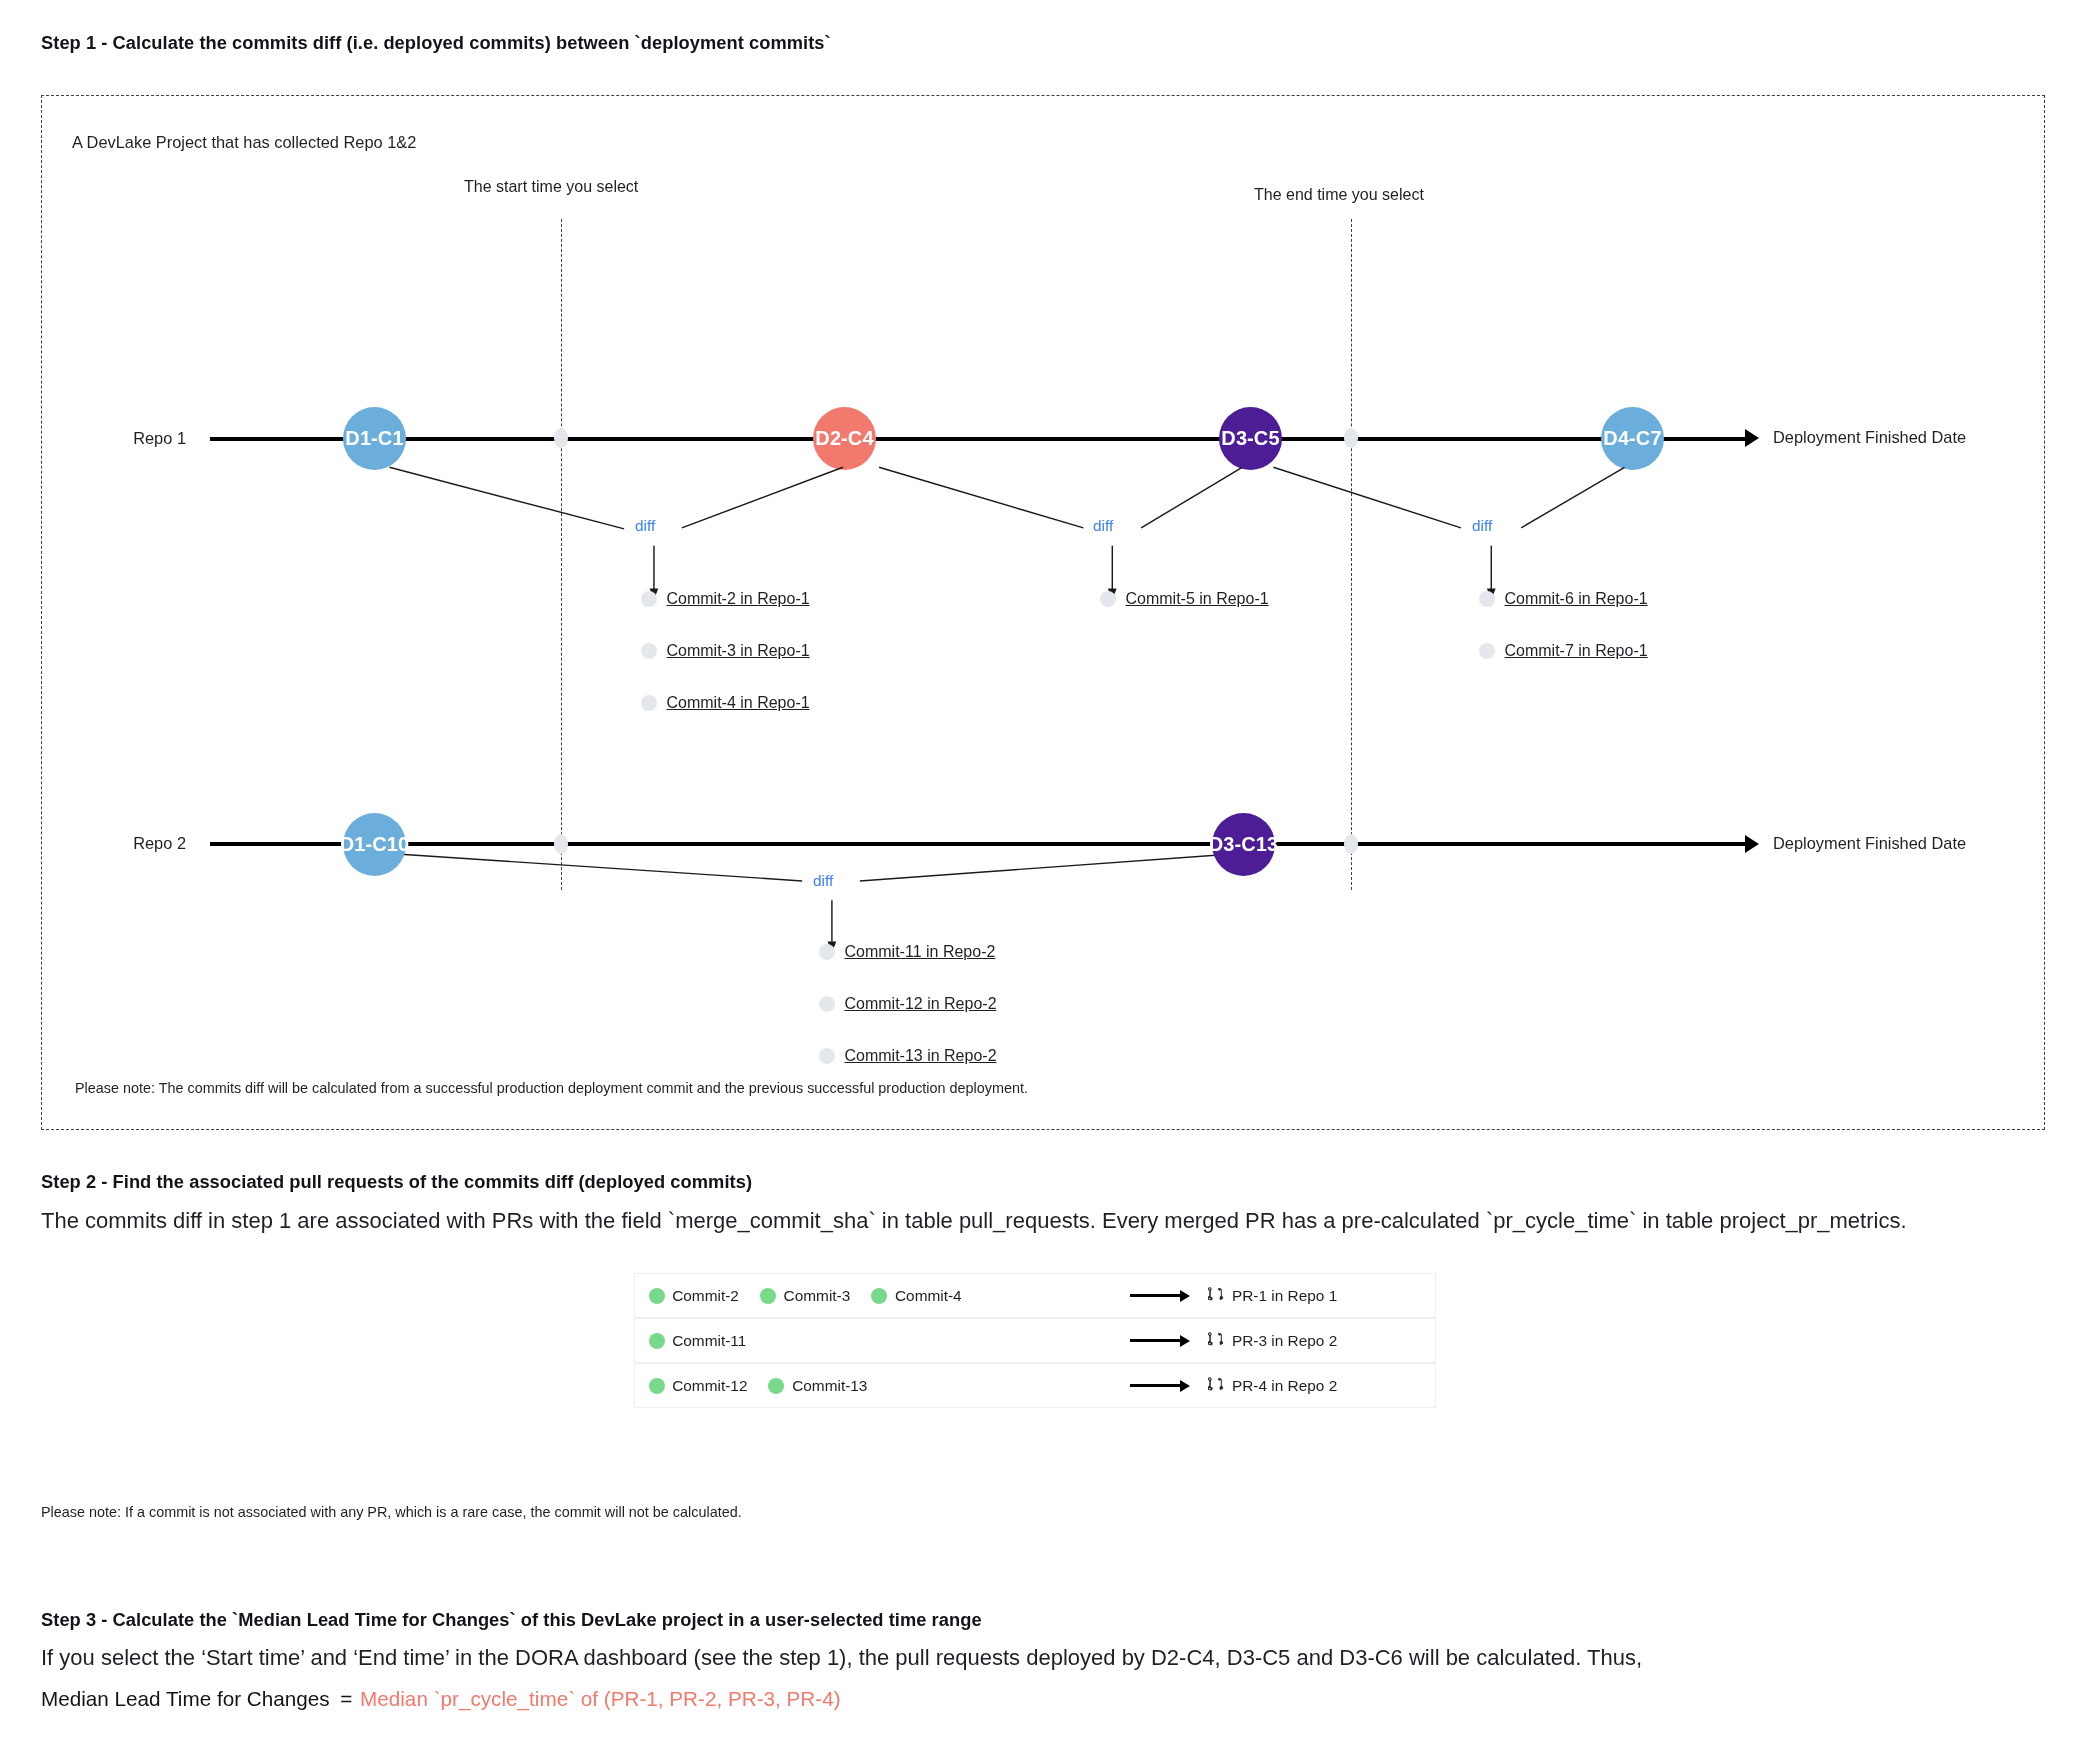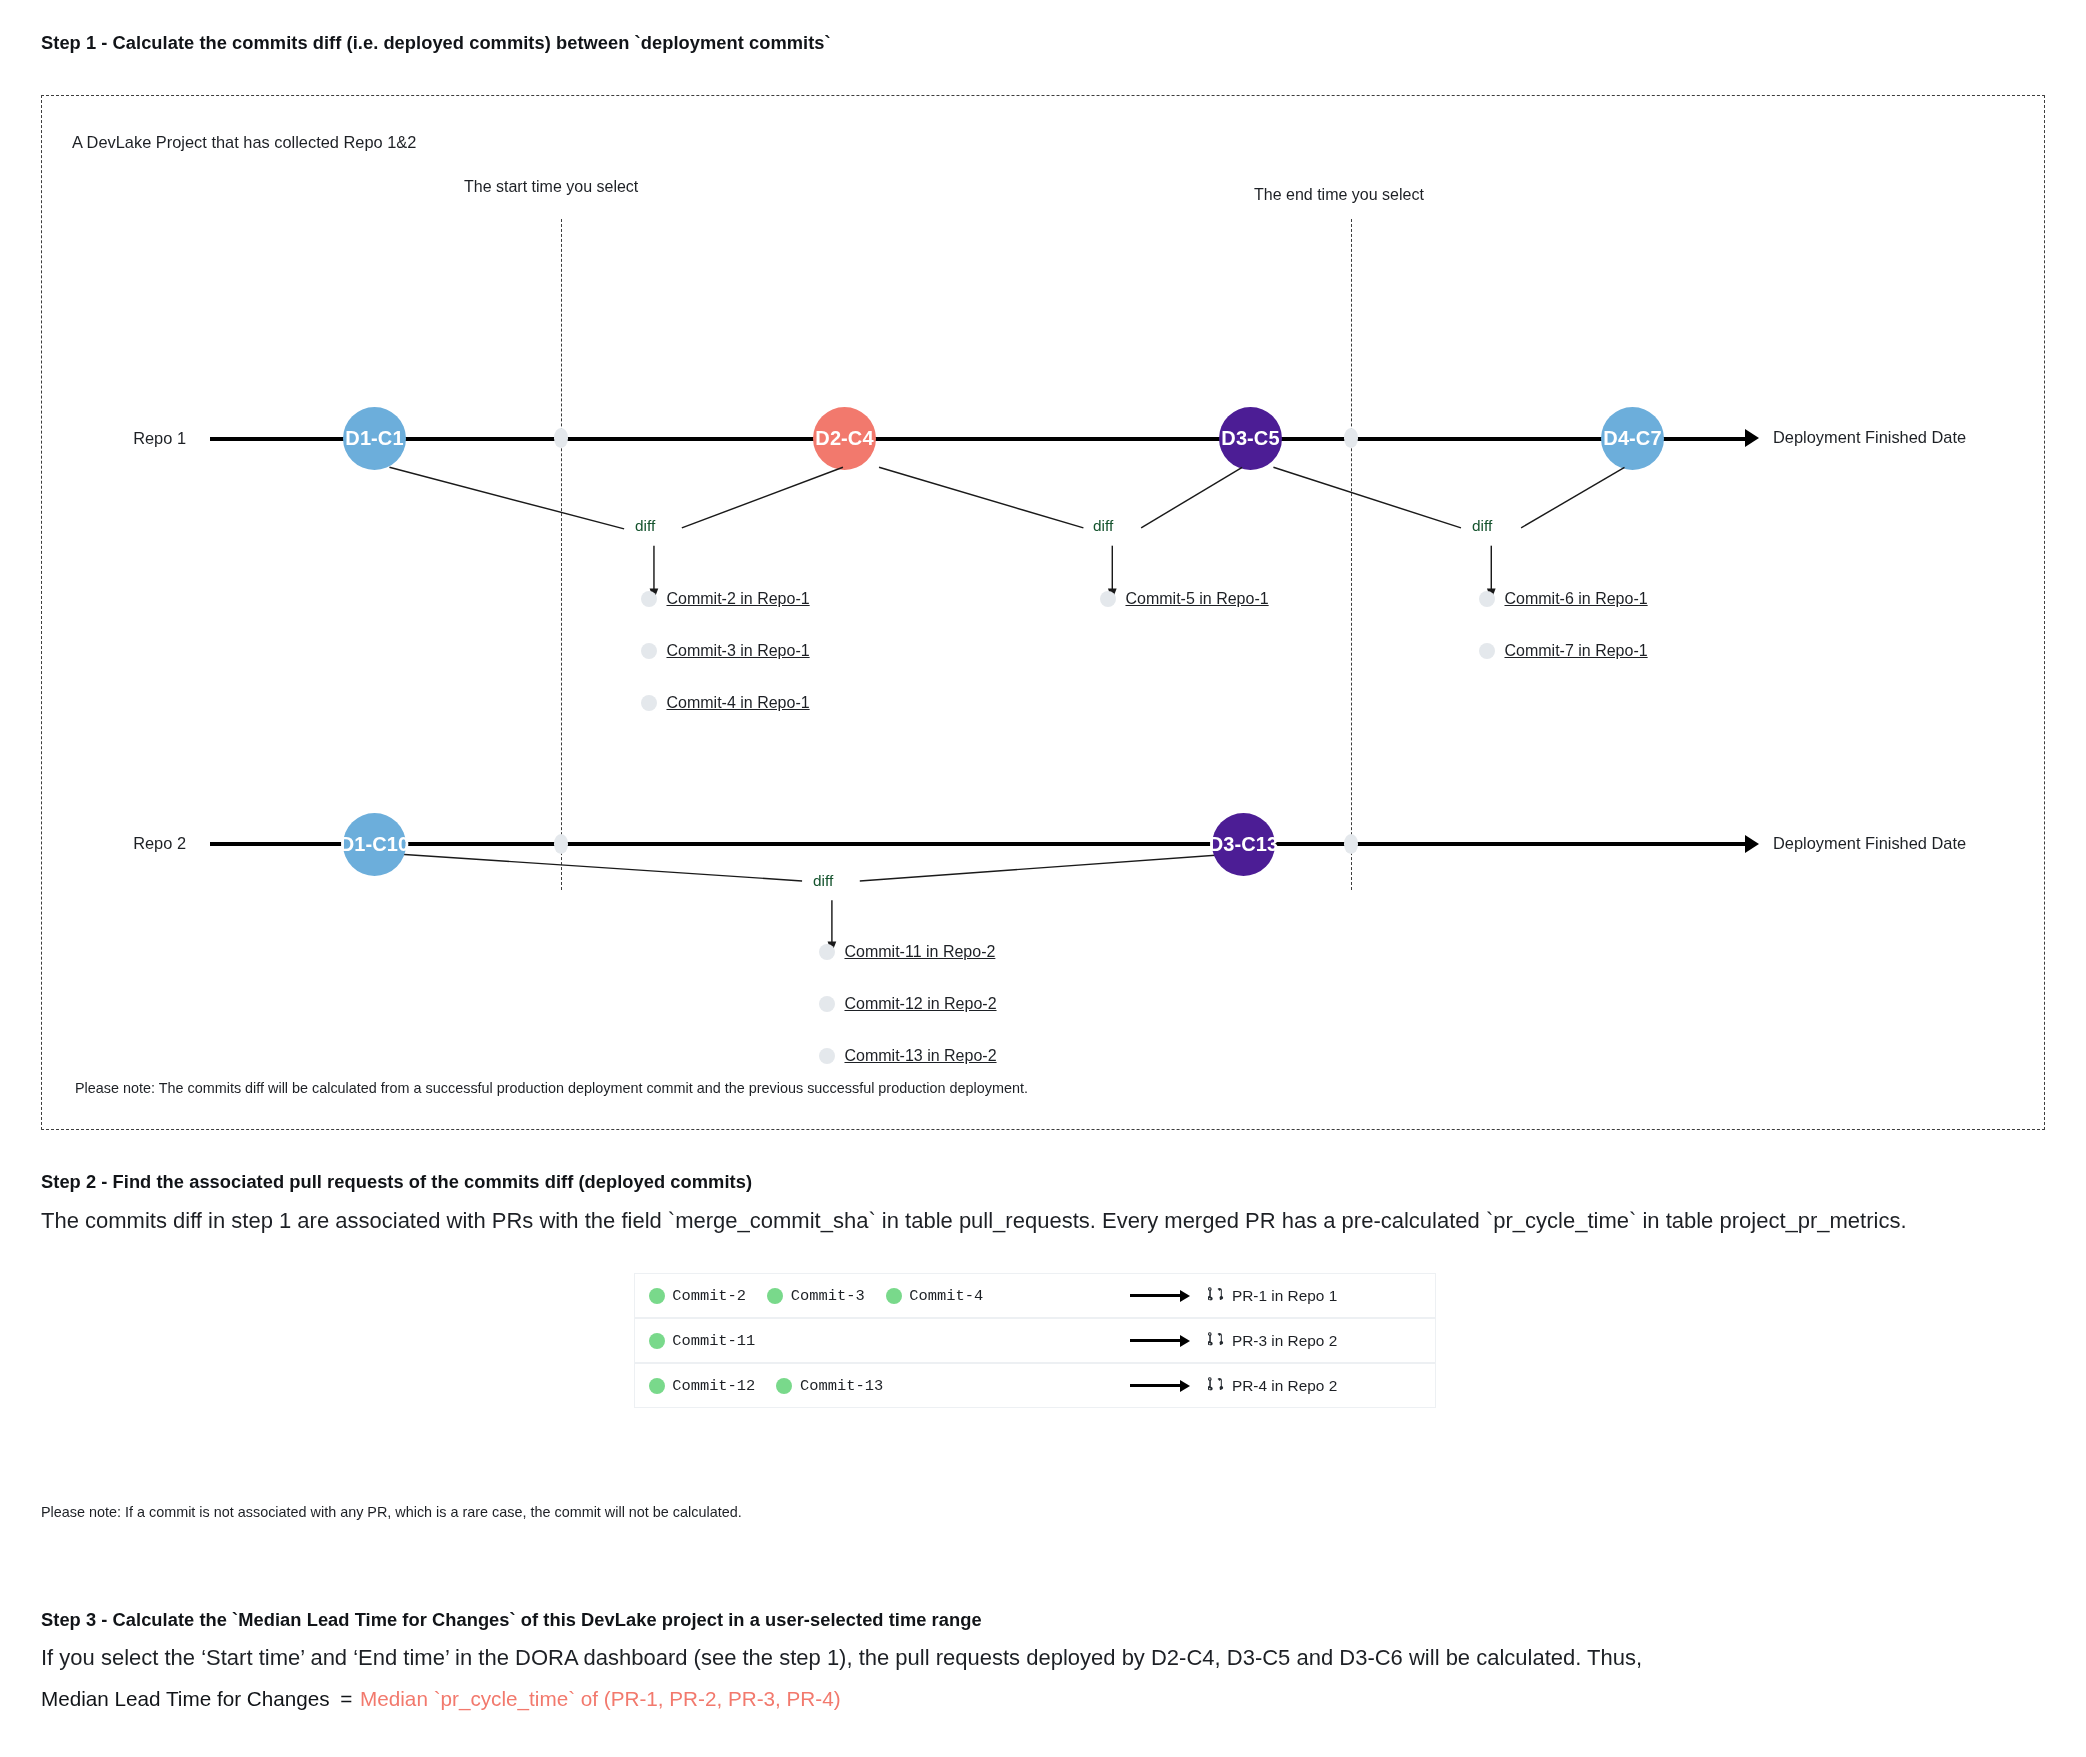--- a/index.html
+++ b/index.html
@@ -113,21 +113,21 @@
   }
   .time-caption {
     font-size: 16px;
     color: #1d2025;
     white-space: nowrap;
   }
 
   
   .diff-label {
     font-size: 15.4px;
-    color: #14532d;
+    color: #3b82f6;
     white-space: nowrap;
   }
 
   
   .commit-row {
     display: flex;
     align-items: center;
     gap: 9.1px;
     white-space: nowrap;
   }
@@ -157,21 +157,20 @@
     display: flex;
     align-items: center;
     padding: 0 13.5px;
     position: relative;
   }
   .pr-commits {
     display: flex;
     align-items: center;
     gap: 21px;
     width: 481px;
-    font-family: Liberation Mono, monospace;
   }
   .pr-commit {
     display: flex;
     align-items: center;
     gap: 7.7px;
     white-space: nowrap;
   }
   .pr-commit-dot {
     width: 16px; height: 16px;
     border-radius: 50%;

